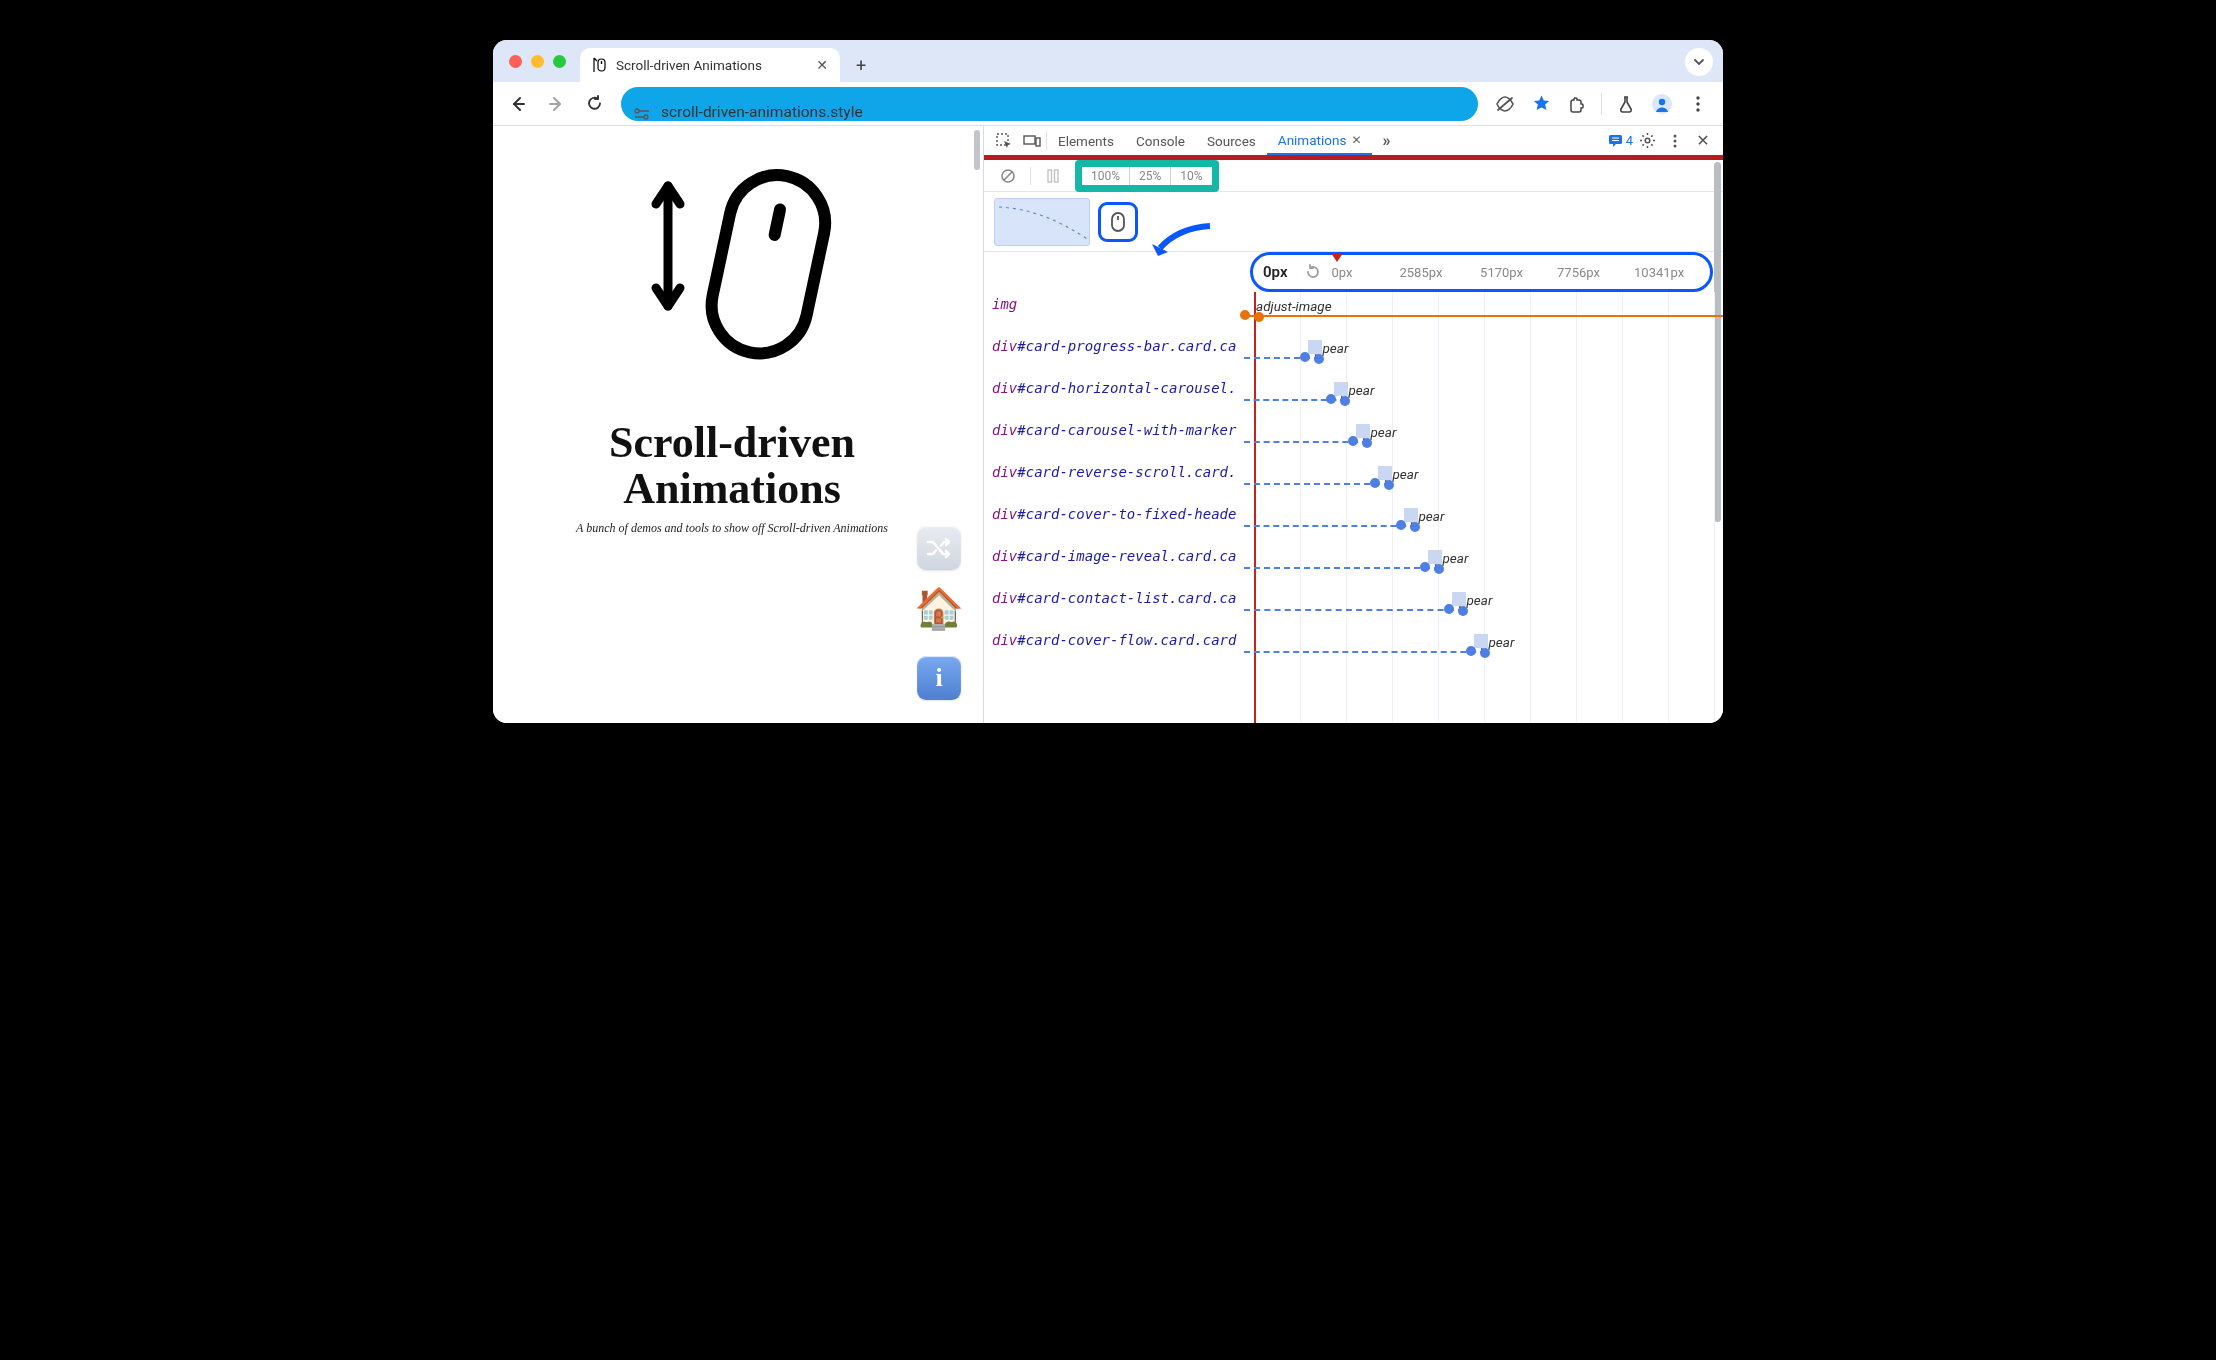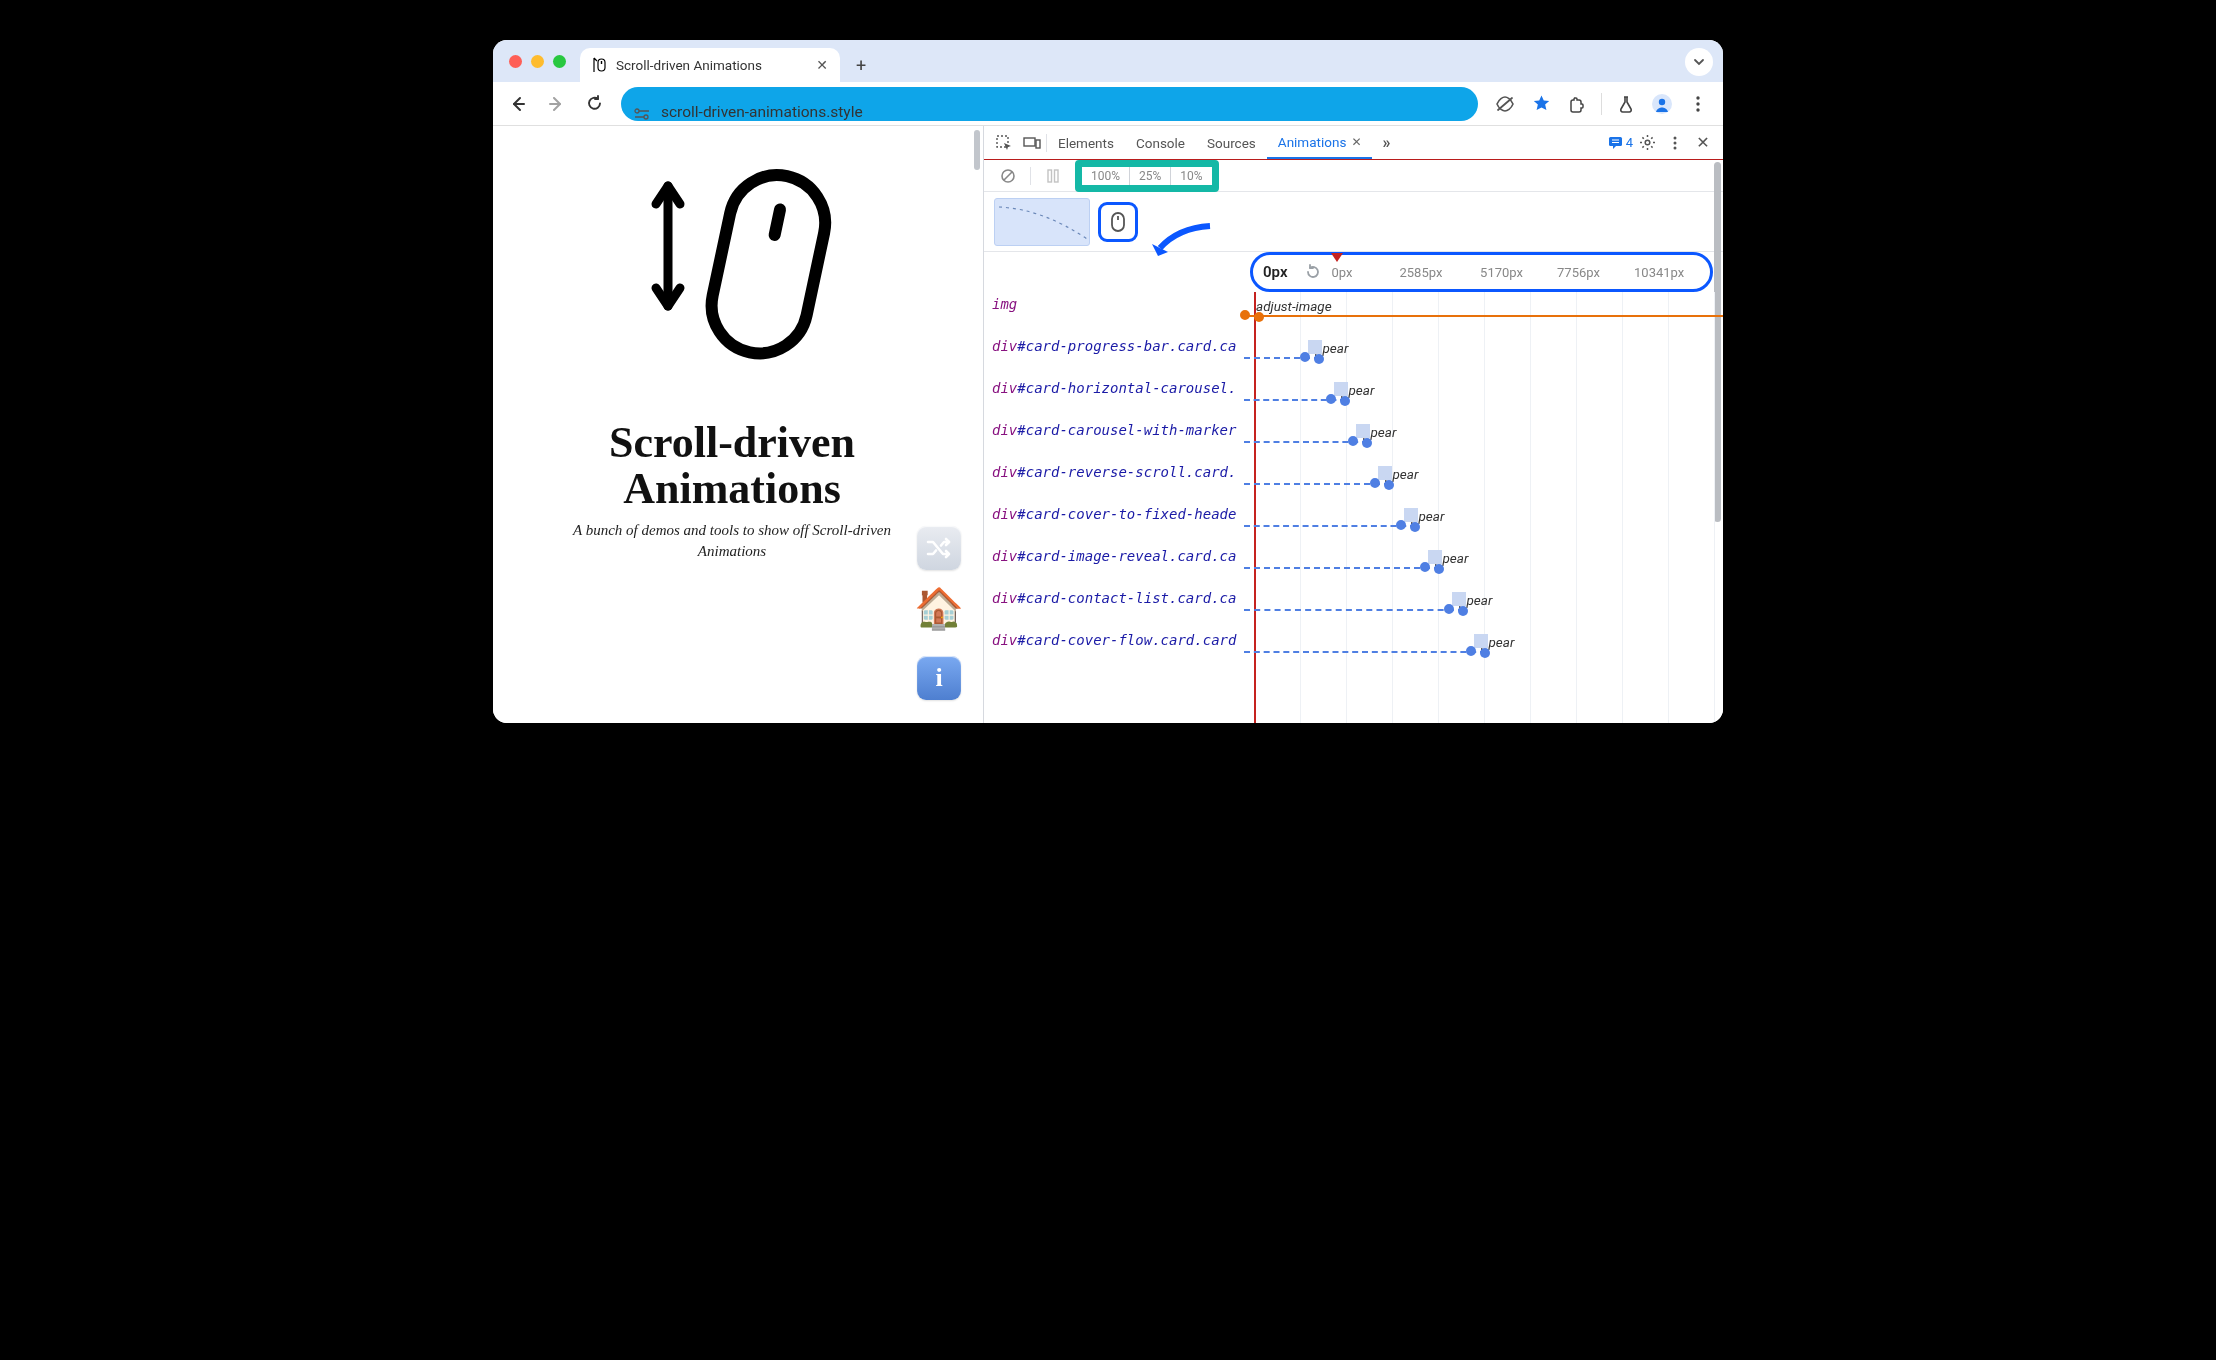--- a/index.html
+++ b/index.html
@@ -99,21 +99,21 @@
     font-family:"Times New Roman", Georgia, serif;
     font-weight:700;
     font-size:44px;
     line-height:1.05;
     margin:34px 0 8px 0;
     color:#111;
   }
   .page .subtitle{
     font-family:"Times New Roman", Georgia, serif;
     font-style:italic;
-    font-size:15px;
+    font-size:12px;
     line-height:1.35;
     color:#222;
     max-width:330px;
     margin:0 auto;
   }
   .floatbtn{
     position:absolute;
     right:10px;
     width:44px;height:44px;
     border-radius:9px;
@@ -127,21 +127,21 @@
   .floatbtn.home{ top:460px; background:none;box-shadow:none;font-size:40px;}
   .floatbtn.info{ top:530px; background:linear-gradient(#7aa9f1,#4e7fd0); font-family:Georgia,serif; font-weight:700;}
 
   .splitter { width:12px; background:#fff; display:flex;align-items:flex-start;justify-content:center;padding-top:4px;}
   .splitter .thumb{ width:6px;height:40px;background:#c2c6cc;border-radius:3px;}
 
   
   .devtools{ flex:1; display:flex;flex-direction:column; background:#fff; border-left:1px solid #d6d9df; position:relative;}
   .dt-tabbar{
     height:34px;
-    border-bottom:1px solid #b91c1c;
+    border-bottom:5px solid #b91c1c;
     display:flex;align-items:center;
     gap:0;
     font-size:13.5px;
     color:#555;
     padding:0 6px;
   }
   .dt-icon{ width:28px;height:28px;display:flex;align-items:center;justify-content:center;cursor:pointer;color:#555;}
   .dt-tab{ padding:0 11px;height:100%;display:flex;align-items:center;cursor:pointer;gap:5px;}
   .dt-tab.active{ color:#1a73e8; border-bottom:2px solid #1a73e8;}
   .dt-tabbar .spacer{flex:1;}

